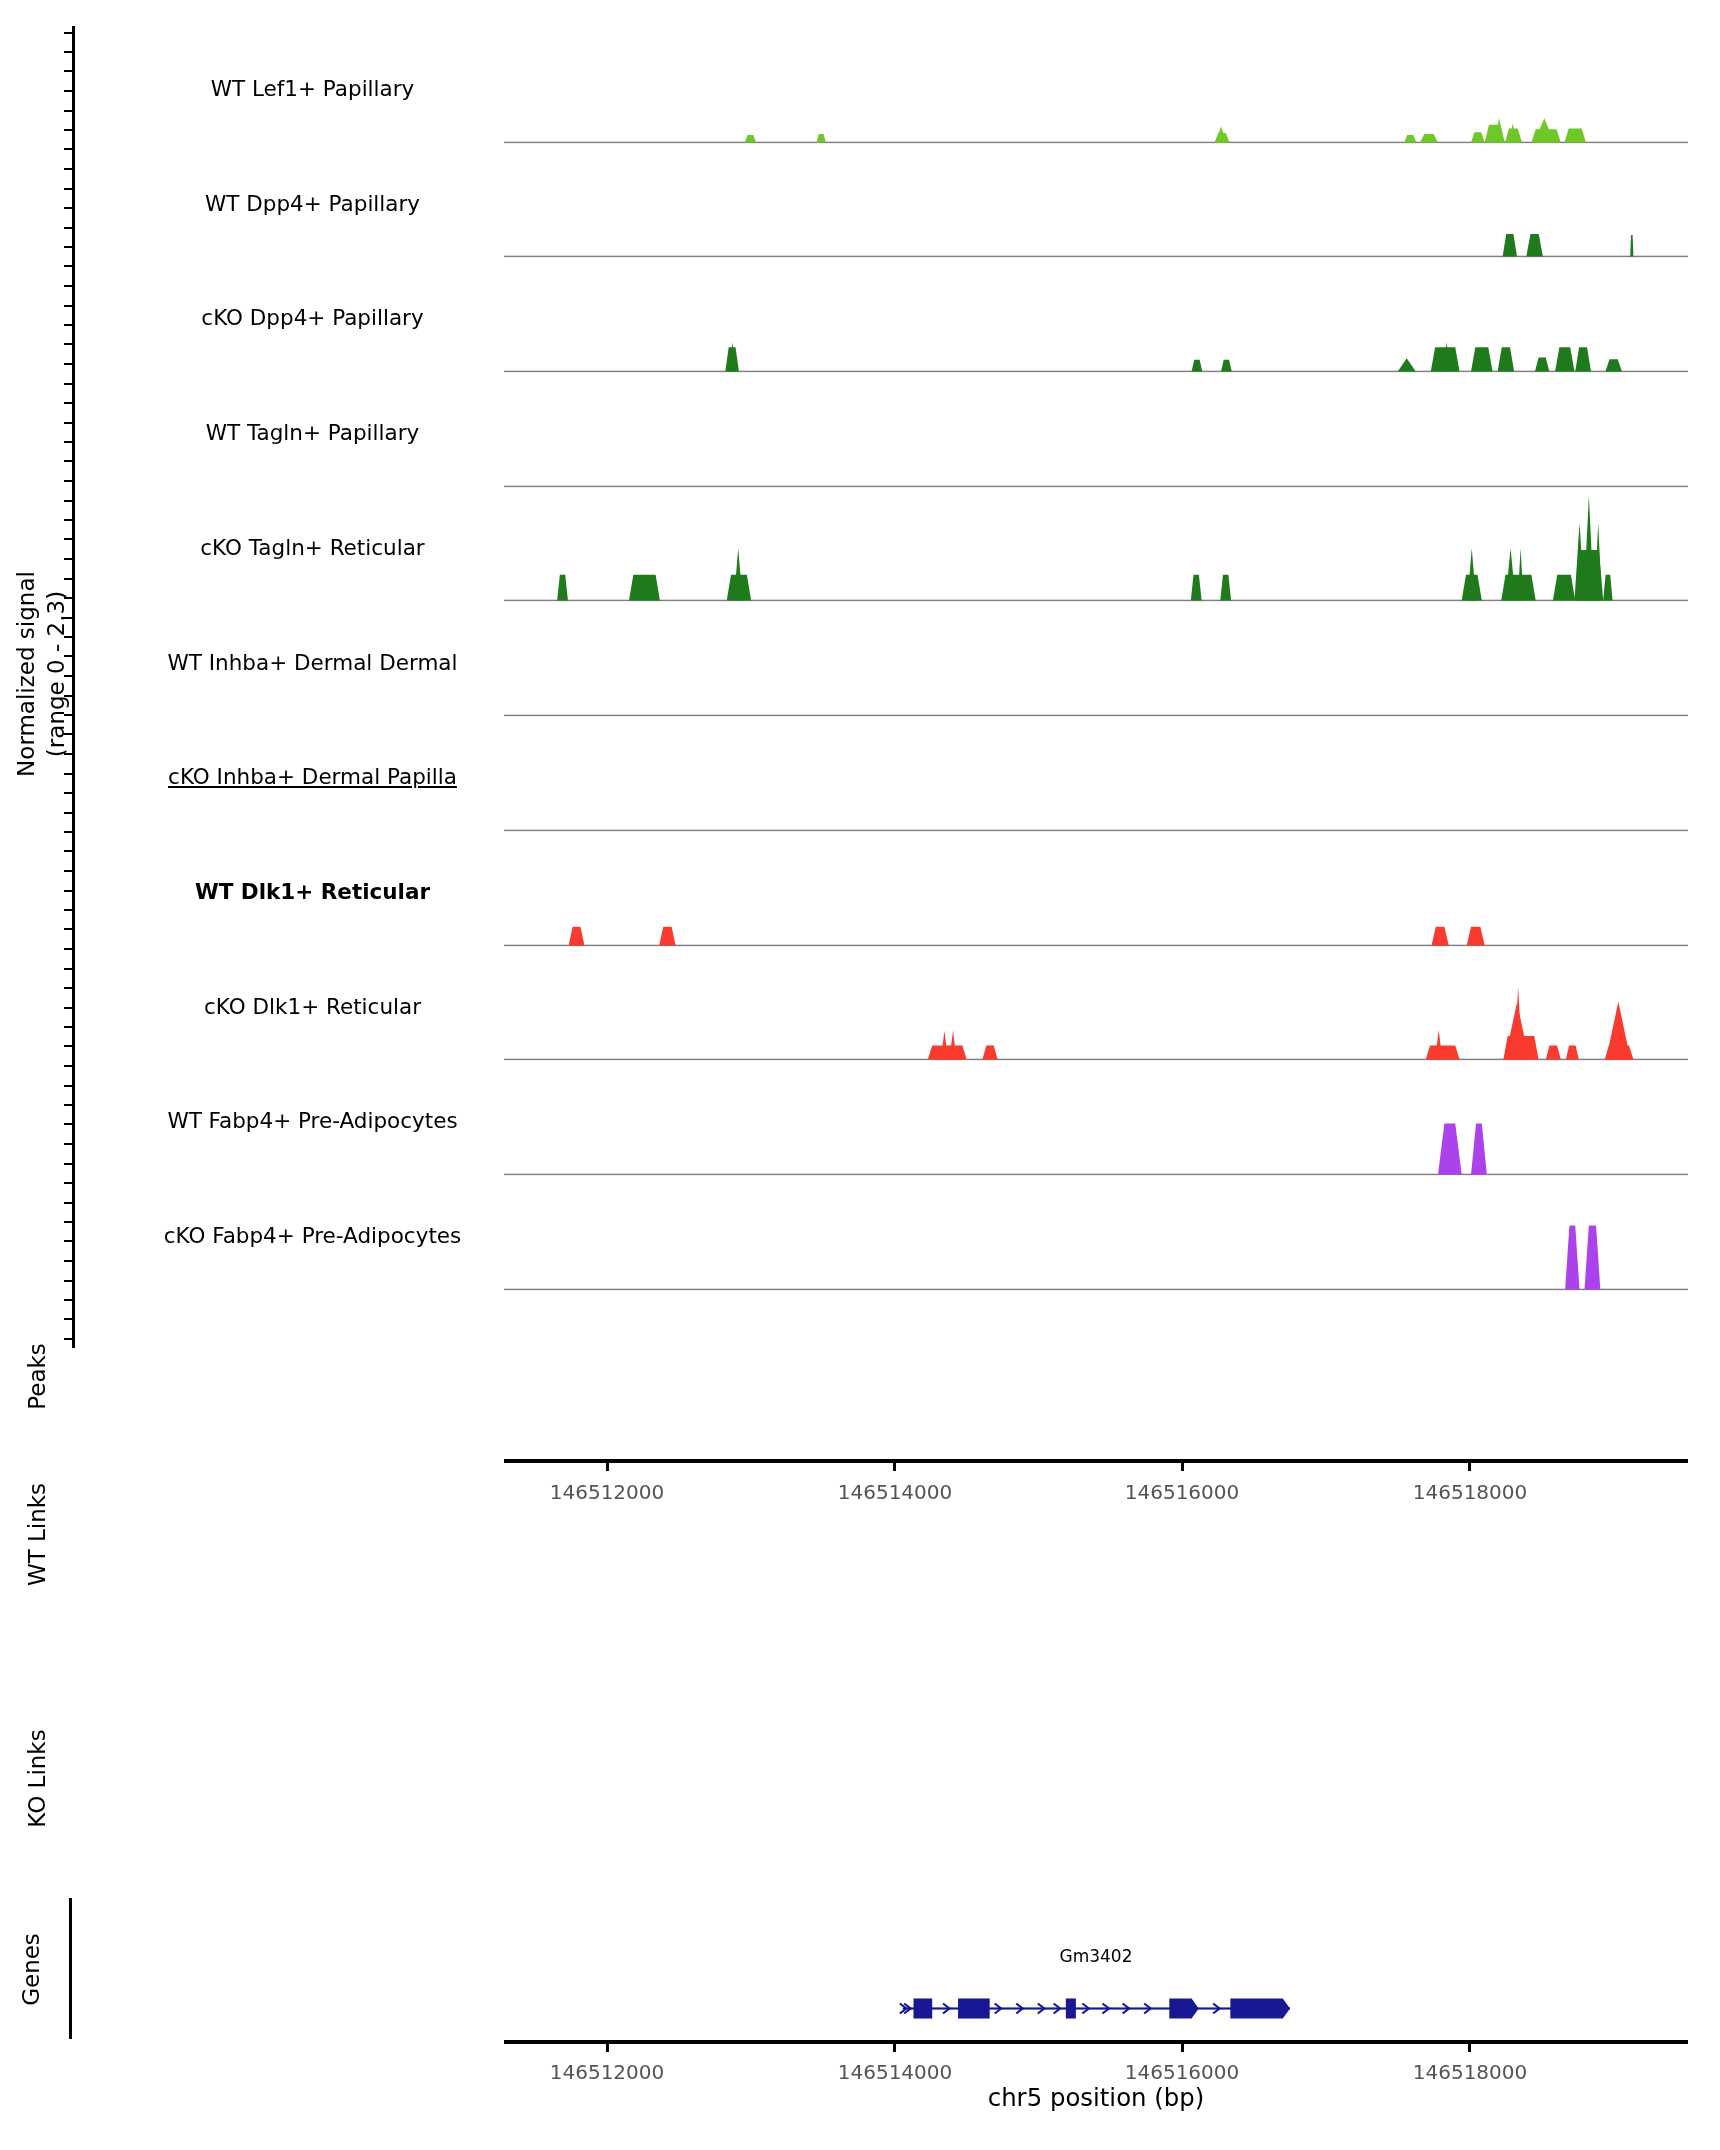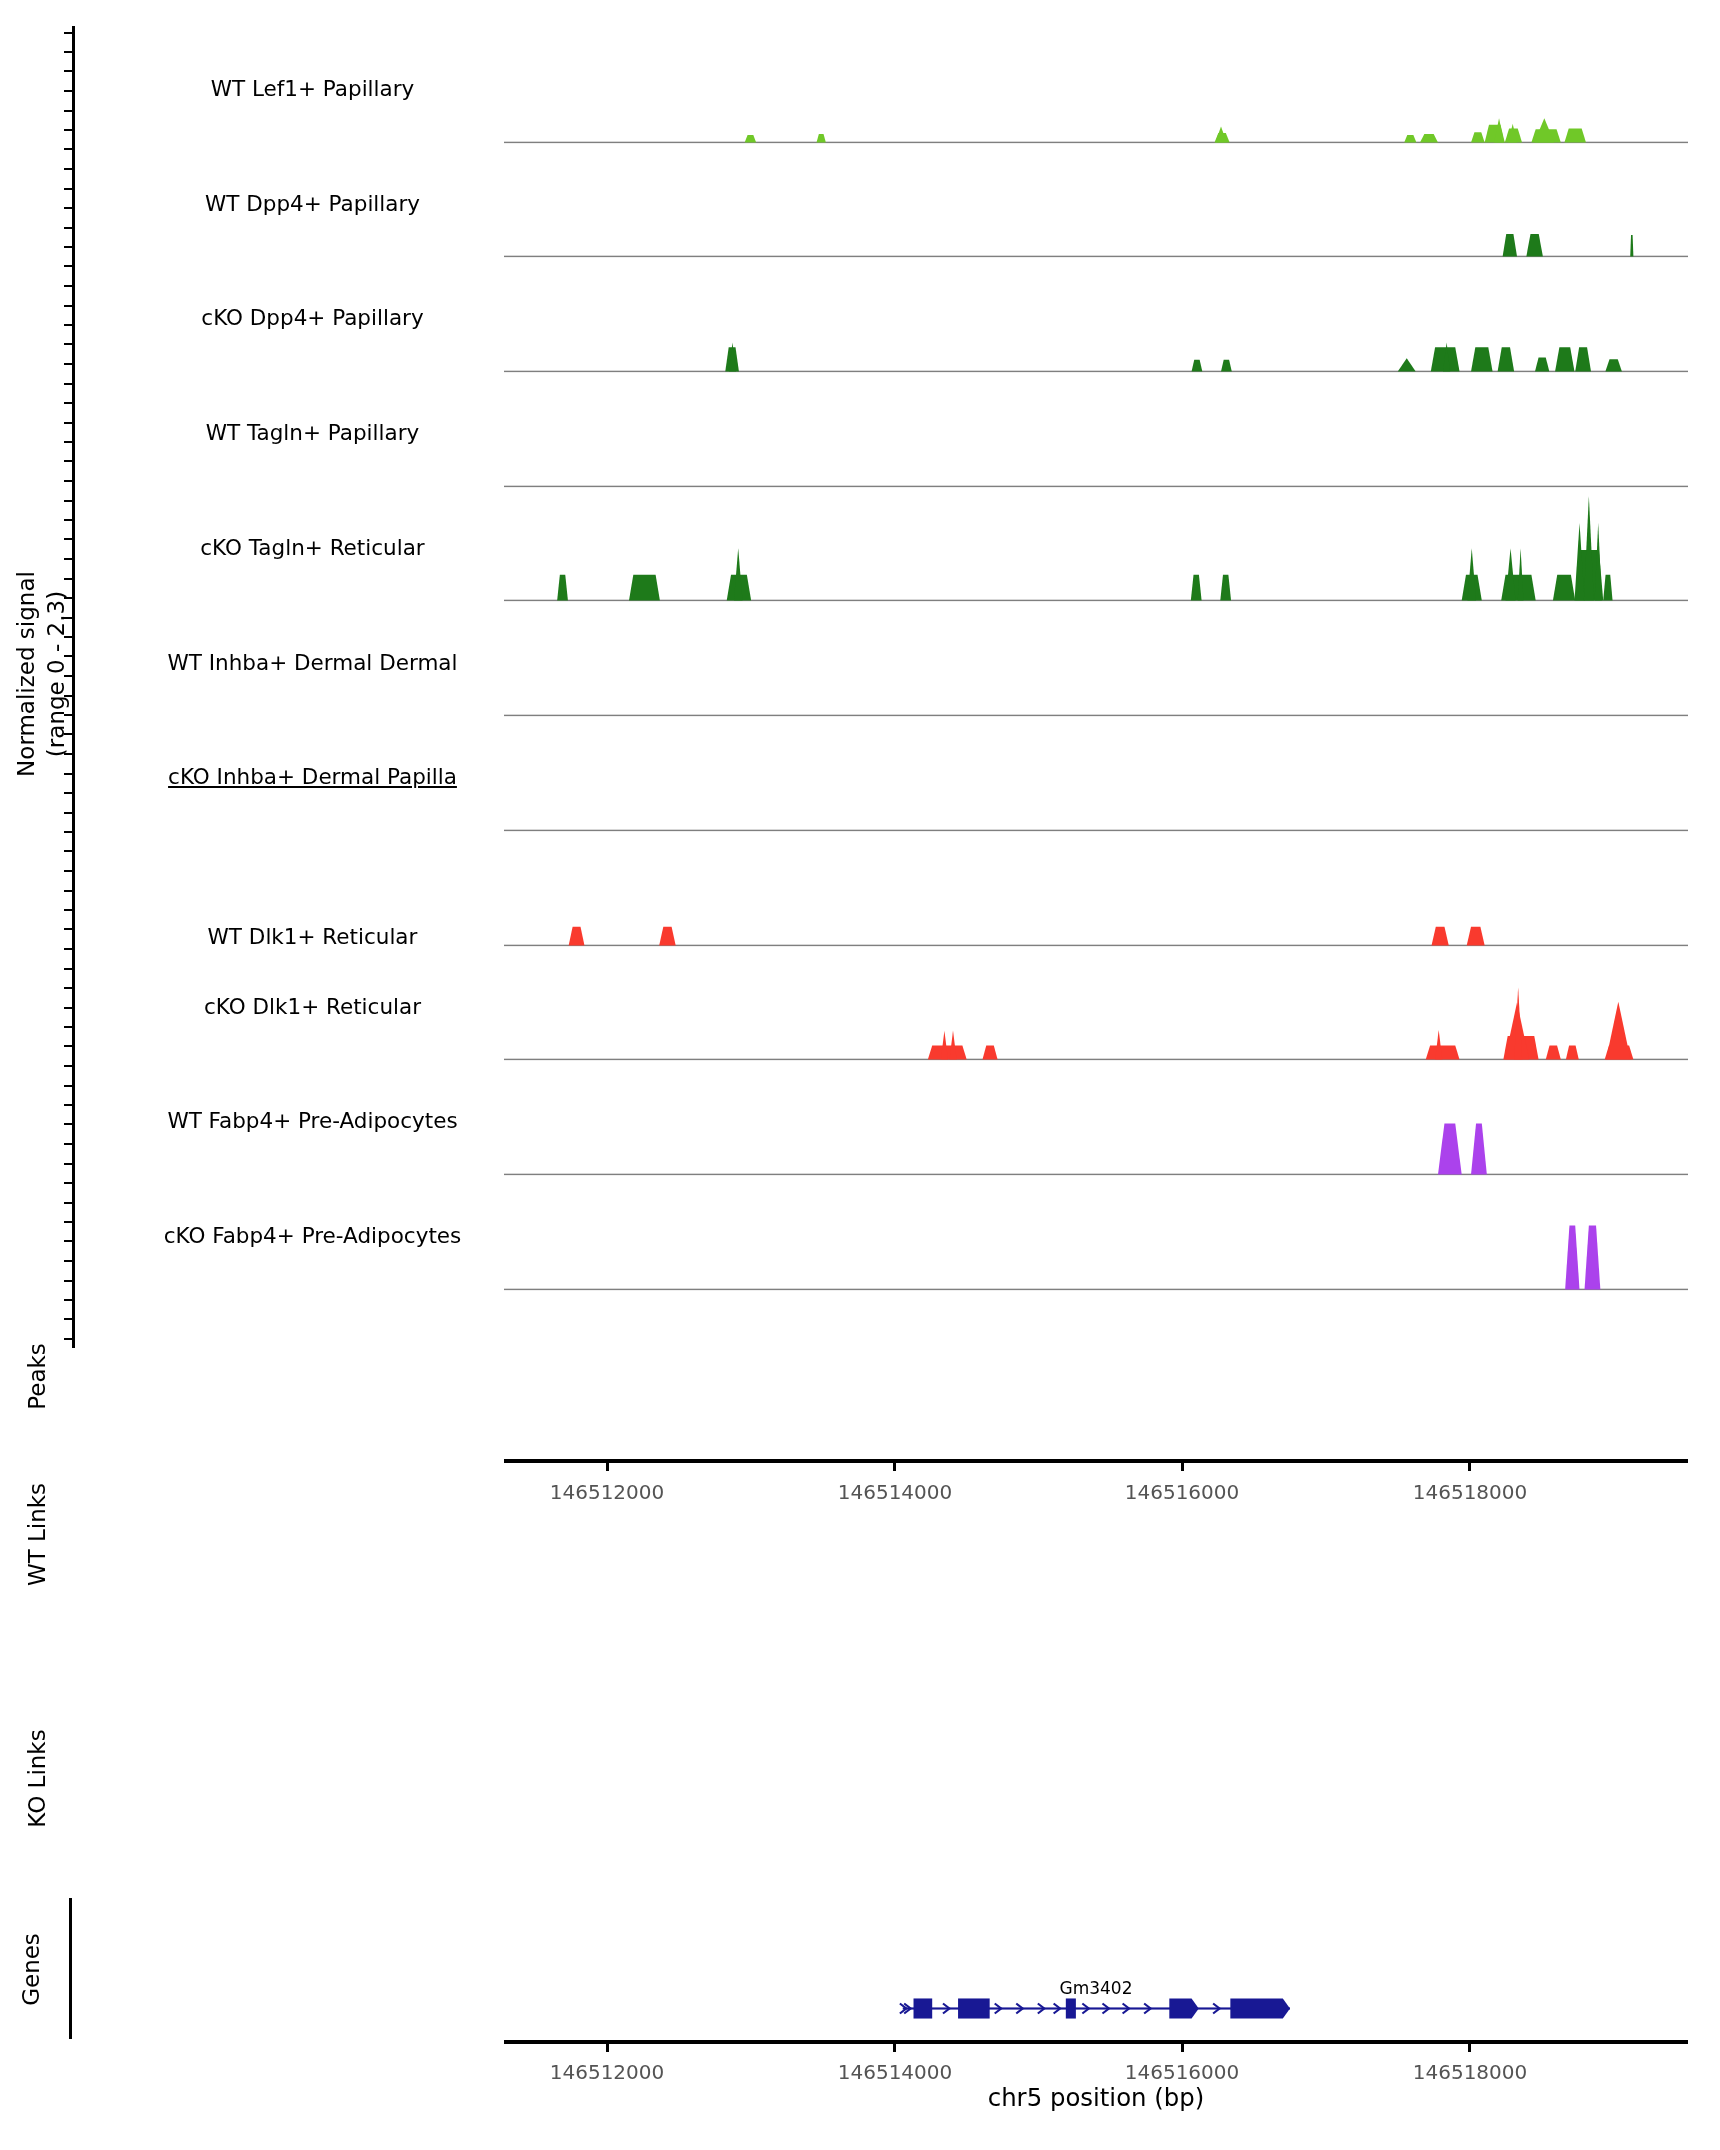--- a/index.html
+++ b/index.html
@@ -5,21 +5,21 @@
   html,body{margin:0;padding:0;background:#ffffff;}
   #page{position:relative;width:1721px;height:2151px;background:#ffffff;overflow:hidden;
         font-family:"DejaVu Sans","Liberation Sans",sans-serif;color:#000;}
   .abs{position:absolute;}
   .rot{transform:rotate(-90deg);display:flex;align-items:center;justify-content:center;}
   .track-label{position:absolute;left:108px;width:409px;text-align:center;font-size:21.5px;color:#000;white-space:nowrap;}
   .ylab{font-size:23px;text-align:center;line-height:1.3;}
   .seclab{font-size:23px;white-space:nowrap;}
   .ticklab{position:absolute;transform:translateX(-50%);font-size:20px;}
   .xlab{position:absolute;transform:translateX(-50%);font-size:24.4px;color:#000;}
-  .genename{position:absolute;transform:translateX(-50%);font-size:17px;color:#000;margin-top:32px;}
+  .genename{position:absolute;transform:translateX(-50%);font-size:17px;color:#000;}
   svg{position:absolute;display:block;}
 </style>
 </head>
 <body>
 
 <div id="page">
 
   <div class="abs rot" style="left:-639px;top:644px;width:1362px;height:60px;">
     <div class="ylab">
       <div>Normalized signal</div>
@@ -168,21 +168,21 @@
         <polygon points="1533.7135922330096,158 1536.9714805825242,122.25 1543.4872572815532,122.25 1546.7451456310678,158" fill="#1e7a1a"></polygon>
       </svg>
       <div class="track-label" style="top: 650px;">WT Inhba+ Dermal Dermal</div>
       <svg width="1184" height="115" viewBox="0 0 1652 160" style="left: 504px; top: 602px;">
         <rect x="0" y="157" width="1652" height="2" fill="#7f7f7f"></rect>
       </svg>
       <div class="track-label" style="top: 764px; text-decoration: underline;">cKO Inhba+ Dermal Papilla</div>
       <svg width="1184" height="115" viewBox="0 0 1652 160" style="left: 504px; top: 717px;">
         <rect x="0" y="157" width="1652" height="2" fill="#7f7f7f"></rect>
       </svg>
-      <div class="track-label" style="top: 924px;">WT Dlk1+ Reticular</div>
+      <div class="track-label" style="top: 879px; font-weight: bold;">WT Dlk1+ Reticular</div>
       <svg width="1184" height="115" viewBox="0 0 1652 160" style="left: 504px; top: 832px;">
         <rect x="0" y="157" width="1652" height="2" fill="#7f7f7f"></rect>
         <polygon points="90.21844660194174,158 95.73179611650485,132 106.75849514563106,132 112.27184466019418,158" fill="#f93a2e"></polygon>
         <polygon points="216.52427184466018,158 222.2882281553398,132 233.816140776699,132 239.58009708737862,158" fill="#f93a2e"></polygon>
         <polygon points="1294.133495145631,158 1300.133495145631,132 1312.1917475728155,132 1318.1917475728155,158" fill="#f93a2e"></polygon>
         <polygon points="1343.252427184466,158 1349.252427184466,132 1362.3131067961165,132 1368.3131067961165,158" fill="#f93a2e"></polygon>
       </svg>
       <div class="track-label" style="top: 994px;">cKO Dlk1+ Reticular</div>
       <svg width="1184" height="115" viewBox="0 0 1652 160" style="left: 504px; top: 946px;">
         <rect x="0" y="157" width="1652" height="2" fill="#7f7f7f"></rect>

